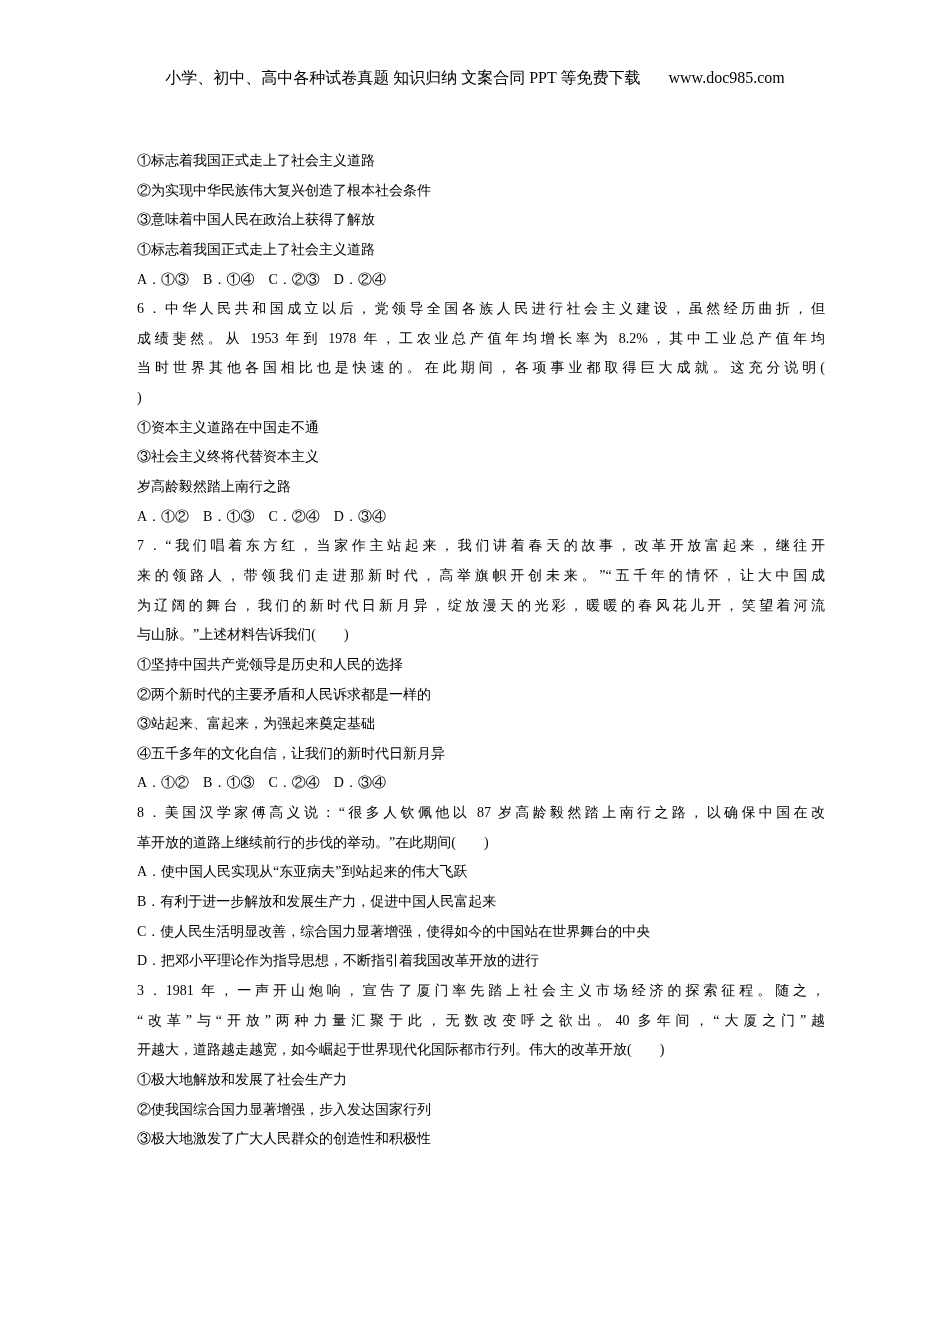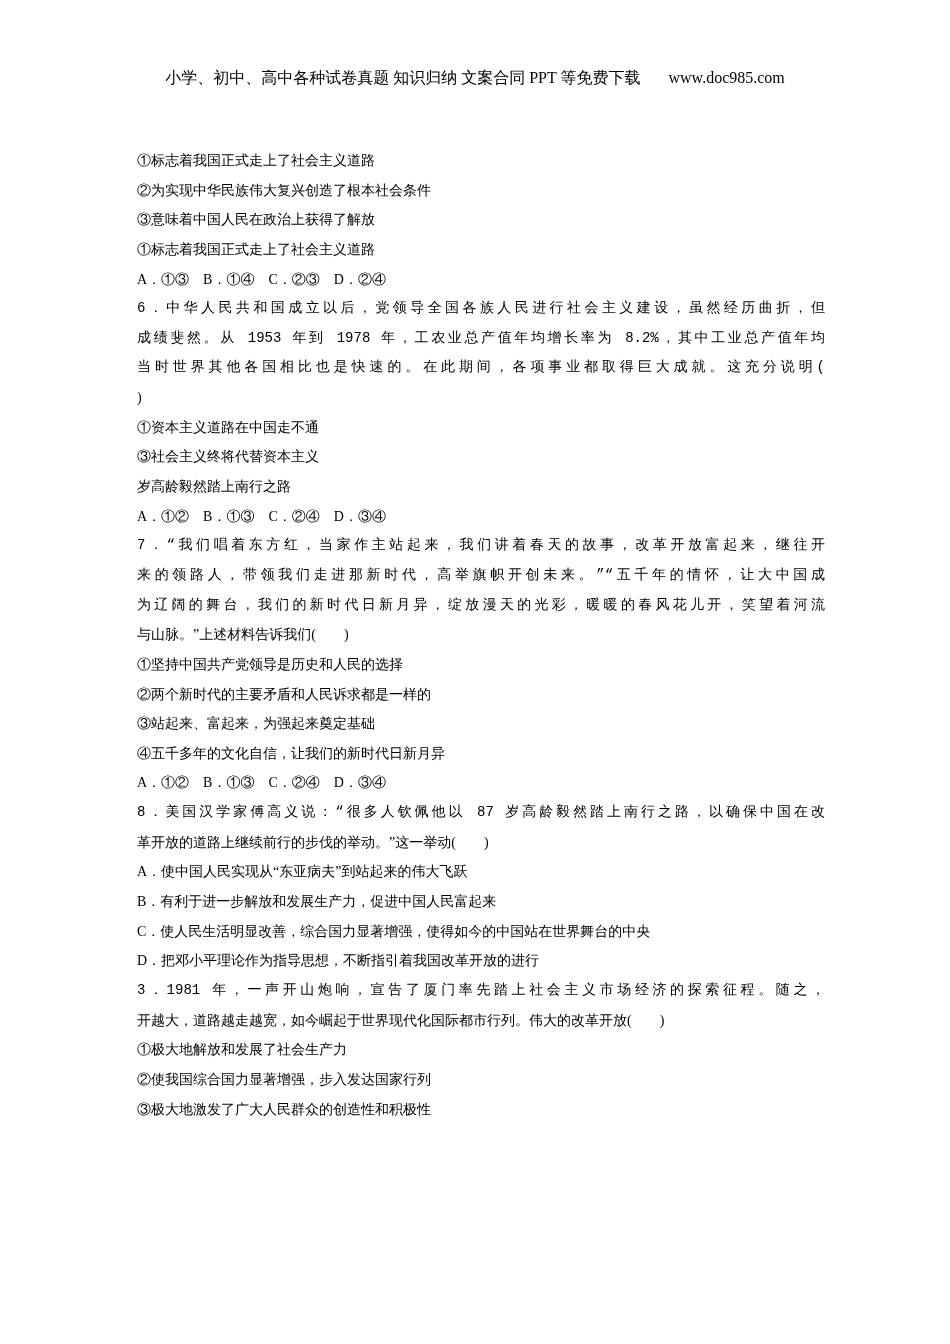--- a/index.html
+++ b/index.html
@@ -37,21 +37,20 @@
   .doc-line {
     height: 29.65px;
     line-height: 29.65px;
     font-size: 14px;
     overflow: hidden;
     text-align: left;
   }
   .doc-line.fill {
     text-align: justify;
     text-align-last: justify;
-    font-family: Liberation Mono, monospace;
   }
 </style>
 </head>
 <body>
 
 <div class="page-header">
   <span class="promo">小学、初中、高中各种试卷真题 知识归纳 文案合同 PPT 等免费下载</span><span class="site">www.doc985.com</span>
 </div>
 
 <div class="doc-body">
@@ -71,23 +70,24 @@
     <div class="doc-line fill">7．“我们唱着东方红，当家作主站起来，我们讲着春天的故事，改革开放富起来，继往开</div>
     <div class="doc-line fill">来的领路人，带领我们走进那新时代，高举旗帜开创未来。”“五千年的情怀，让大中国成</div>
     <div class="doc-line fill">为辽阔的舞台，我们的新时代日新月异，绽放漫天的光彩，暖暖的春风花儿开，笑望着河流</div>
     <div class="doc-line">与山脉。”上述材料告诉我们(　　)</div>
     <div class="doc-line">①坚持中国共产党领导是历史和人民的选择</div>
     <div class="doc-line">②两个新时代的主要矛盾和人民诉求都是一样的</div>
     <div class="doc-line">③站起来、富起来，为强起来奠定基础</div>
     <div class="doc-line">④五千多年的文化自信，让我们的新时代日新月异</div>
     <div class="doc-line">A．①②　B．①③　C．②④　D．③④</div>
     <div class="doc-line fill">8．美国汉学家傅高义说：“很多人钦佩他以 87 岁高龄毅然踏上南行之路，以确保中国在改</div>
-    <div class="doc-line">革开放的道路上继续前行的步伐的举动。”这一举动(　　)</div>
+    <div class="doc-line">革开放的道路上继续前行的步伐的举动。”在此期间(　　)</div>
     <div class="doc-line">A．使中国人民实现从“东亚病夫”到站起来的伟大飞跃</div>
     <div class="doc-line">B．有利于进一步解放和发展生产力，促进中国人民富起来</div>
     <div class="doc-line">C．使人民生活明显改善，综合国力显著增强，使得如今的中国站在世界舞台的中央</div>
     <div class="doc-line">D．把邓小平理论作为指导思想，不断指引着我国改革开放的进行</div>
     <div class="doc-line fill">3．1981 年，一声开山炮响，宣告了厦门率先踏上社会主义市场经济的探索征程。随之，</div>
+    <div class="doc-line fill">“改革”与“开放”两种力量汇聚于此，无数改变呼之欲出。40 多年间，“大厦之门”越</div>
     <div class="doc-line">开越大，道路越走越宽，如今崛起于世界现代化国际都市行列。伟大的改革开放(　　)</div>
     <div class="doc-line">①极大地解放和发展了社会生产力</div>
     <div class="doc-line">②使我国综合国力显著增强，步入发达国家行列</div>
     <div class="doc-line">③极大地激发了广大人民群众的创造性和积极性</div>
   </div>
 
 </body></html>

